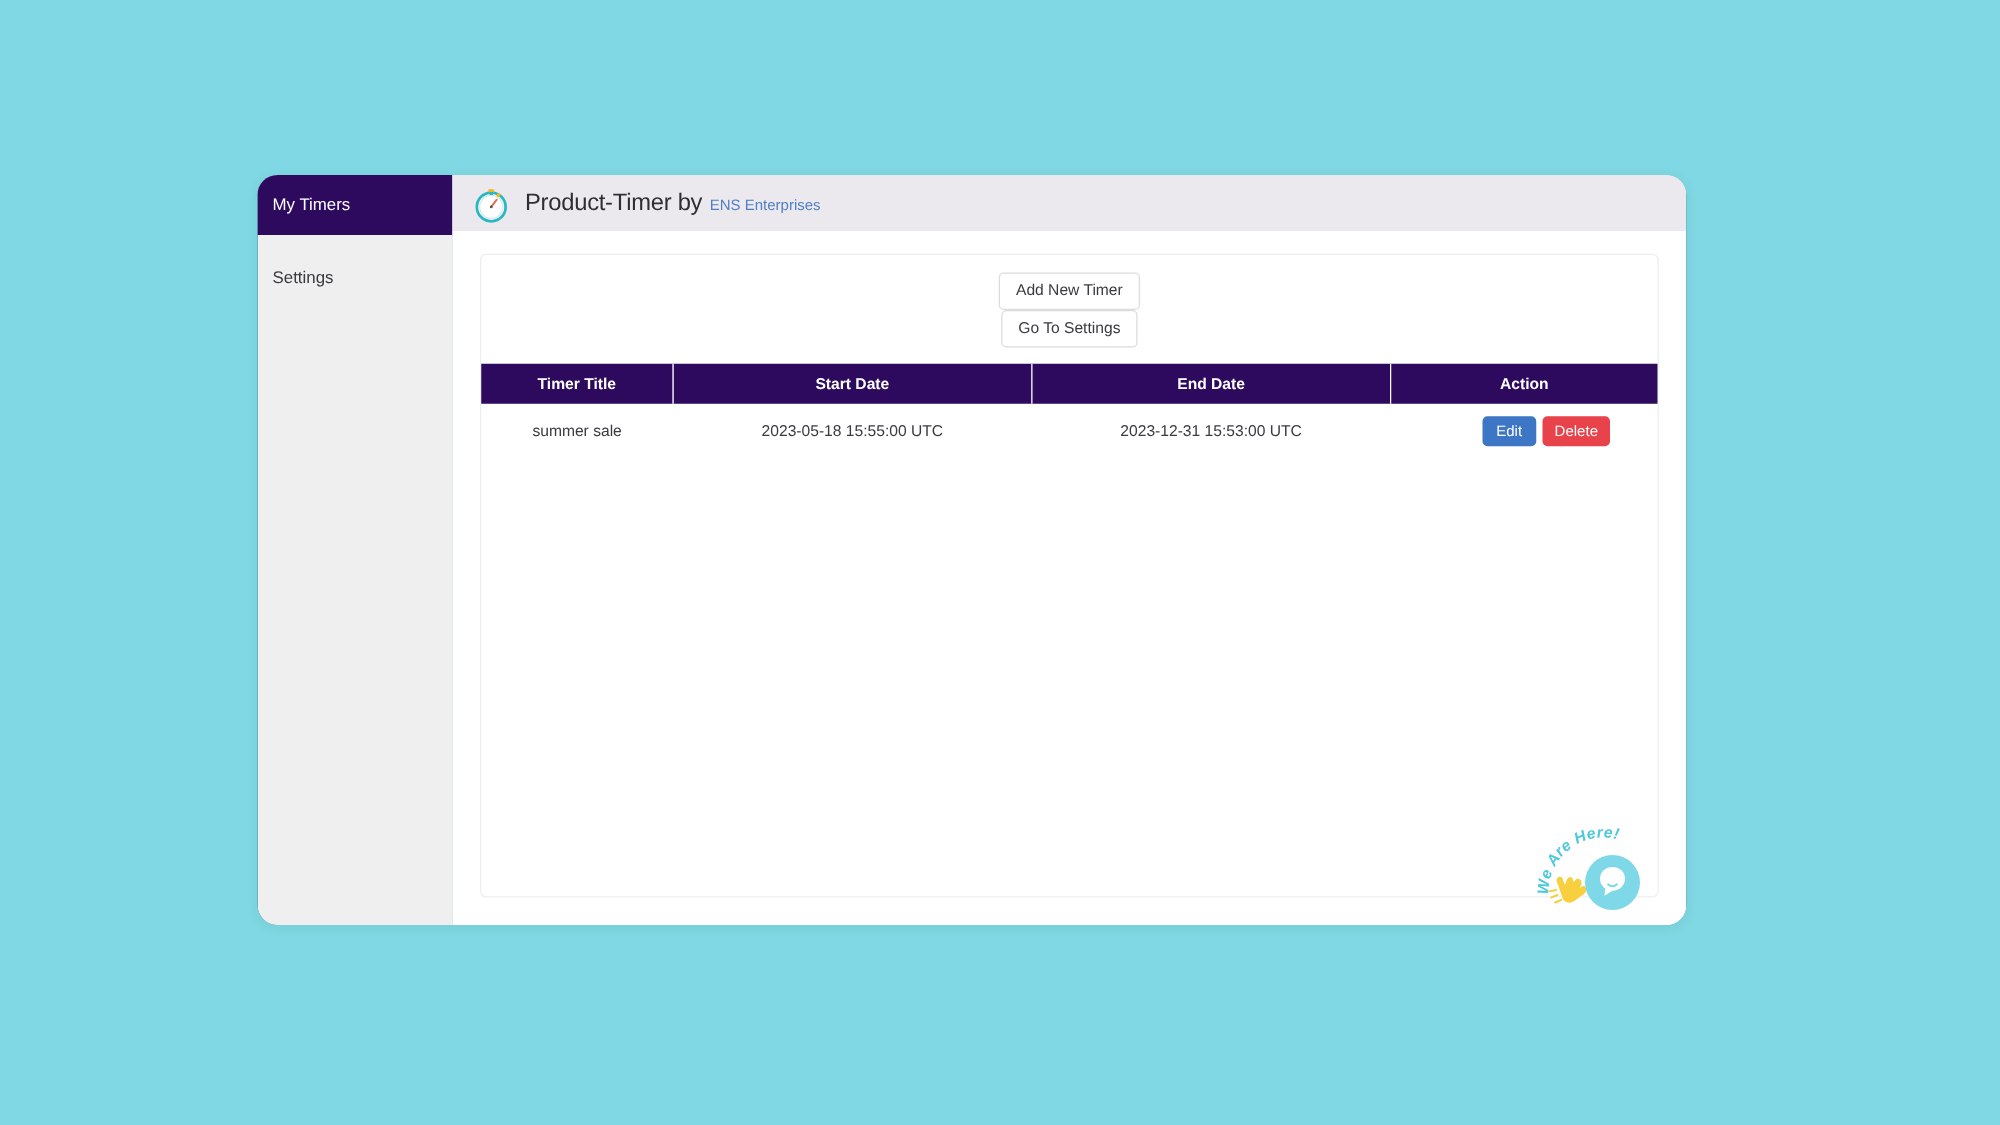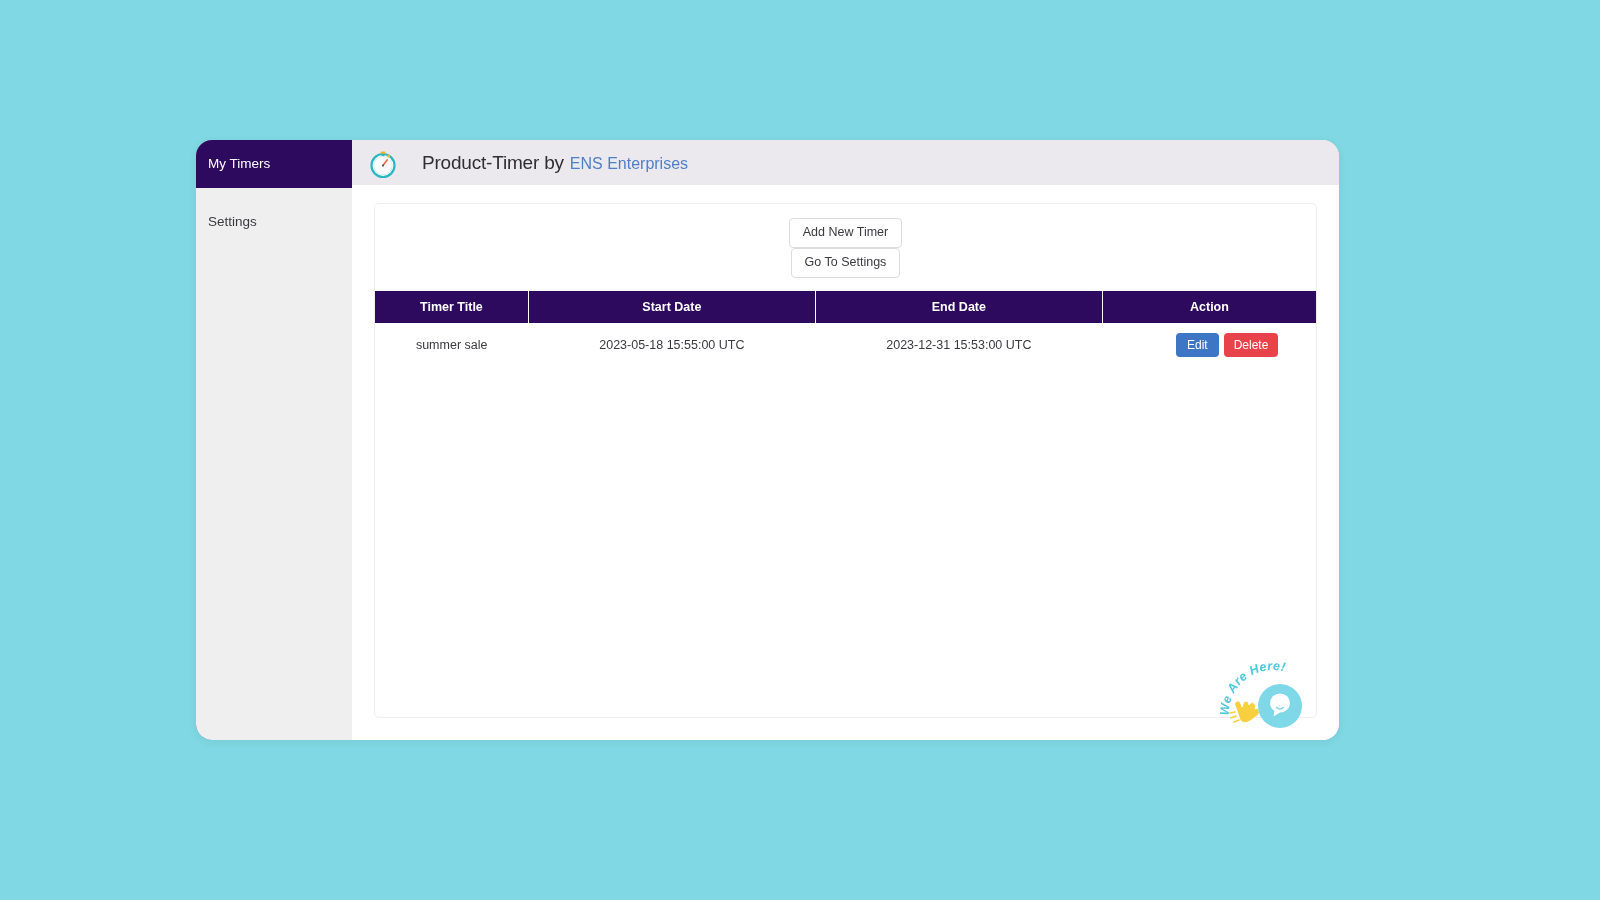--- a/index.html
+++ b/index.html
@@ -9,21 +9,21 @@
     height: 900px;
     background: #7fd8e3;
     font-family: "Liberation Sans", sans-serif;
     overflow: hidden;
     position: relative;
   }
 
   
   #app-card {
     position: absolute;
-    left: 196px;
+    left: 206px;
     top: 140px;
     width: 1143px;
     height: 600px;
     border-radius: 16px;
     background: #0369a1;
     box-shadow: 0 2px 10px rgba(0,0,0,0.06);
     display: flex;
     overflow: hidden;
   }
 
@@ -61,37 +61,37 @@
     min-width: 0;
   }
 
   
   #app-header {
     height: 45px;
     background: #ebe9ee;
     display: flex;
     align-items: center;
     padding-left: 14px;
-    gap: 22px;
+    gap: 10px;
     flex: 0 0 45px;
   }
   #logo-icon { width: 34px; height: 34px; flex: 0 0 34px; }
   #header-title-wrap {
     display: flex;
     align-items: baseline;
     gap: 6px;
   }
   #header-title {
     font-size: 19px;
     color: #2e2e33;
     font-weight: 400;
     letter-spacing: -0.2px;
   }
   #header-brand {
-    font-size: 16px;
+    font-size: 12px;
     color: #4f7fc4;
     cursor: pointer;
   }
 
   
   #content-area {
     flex: 1;
     padding: 18px 22px;
     background: #ffffff;
     position: relative;

